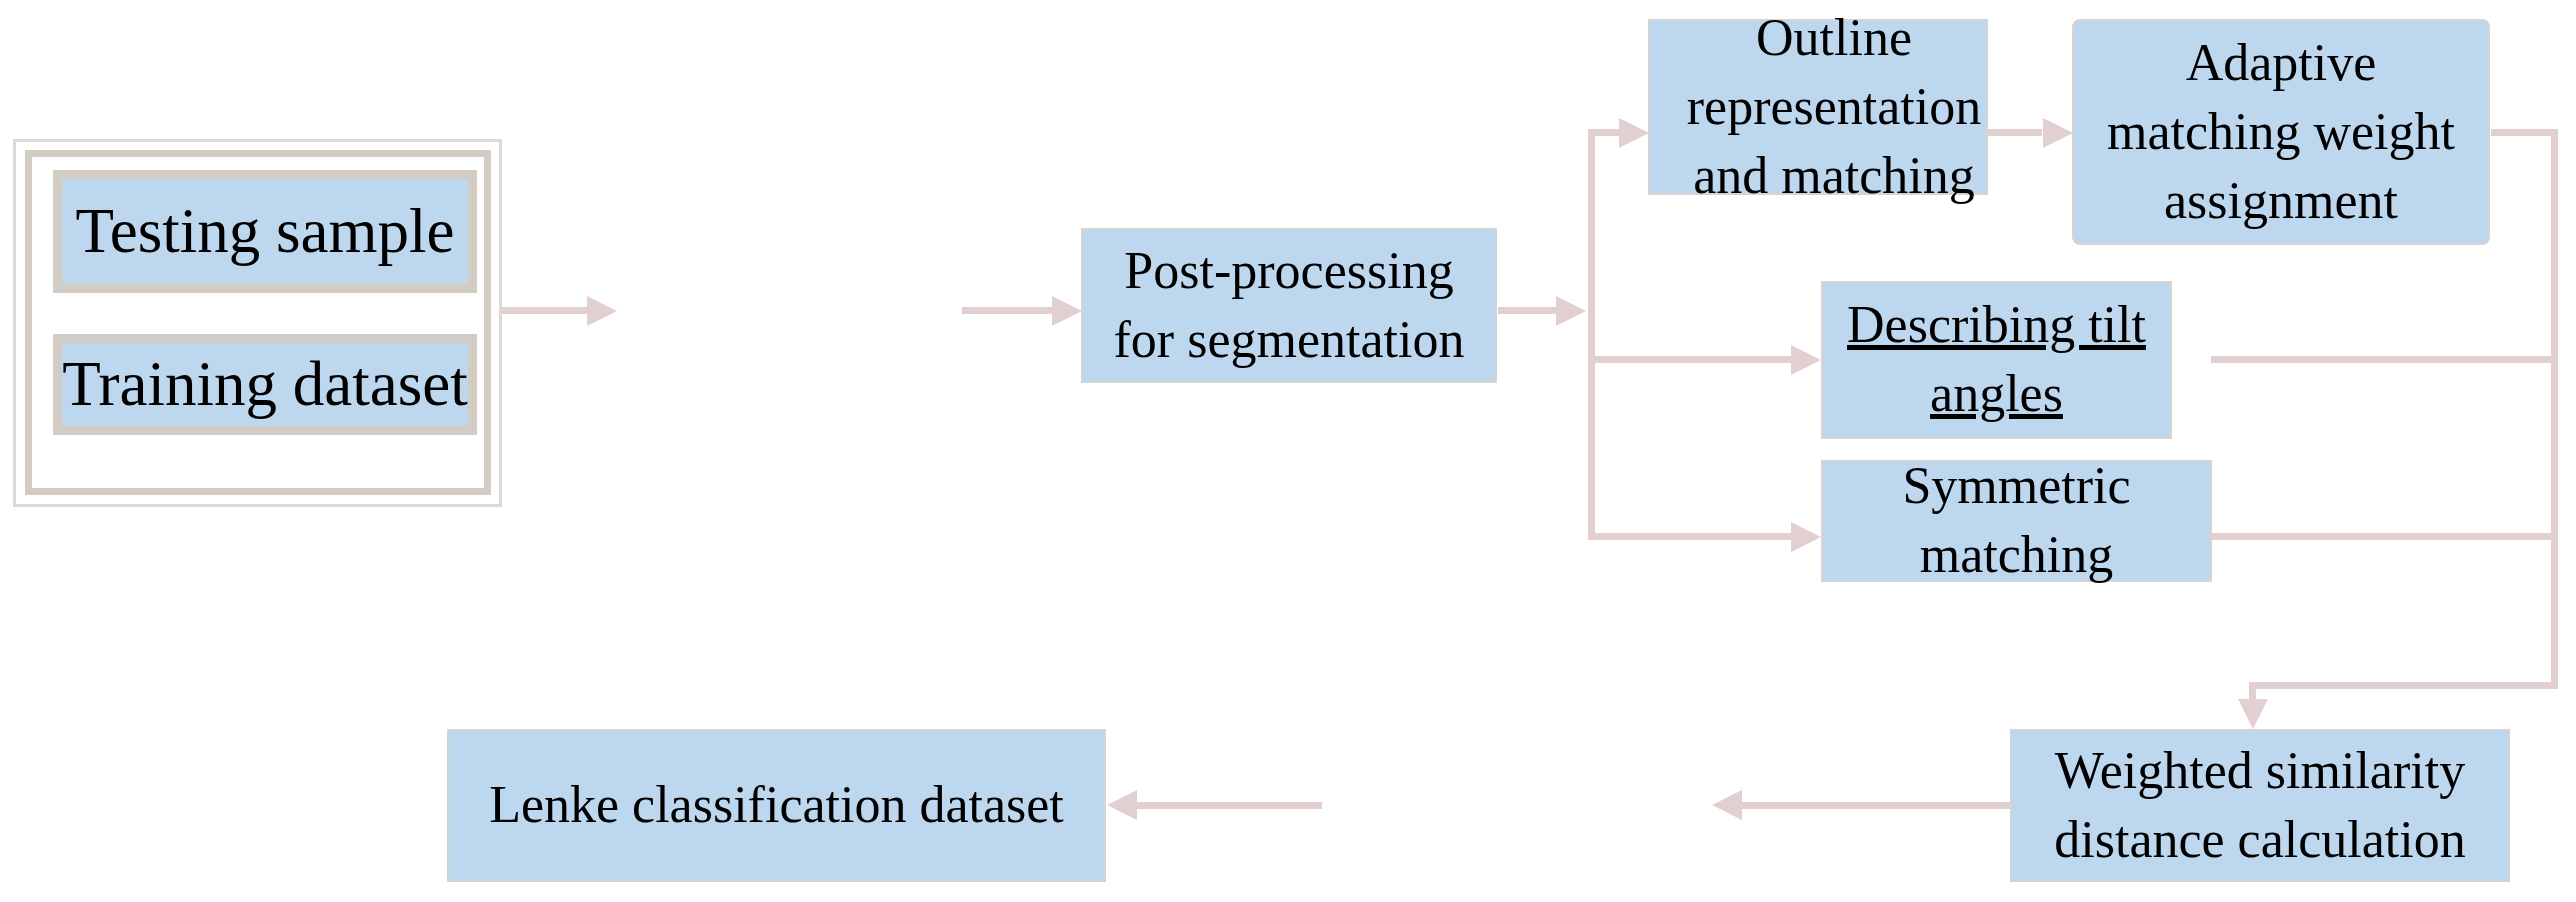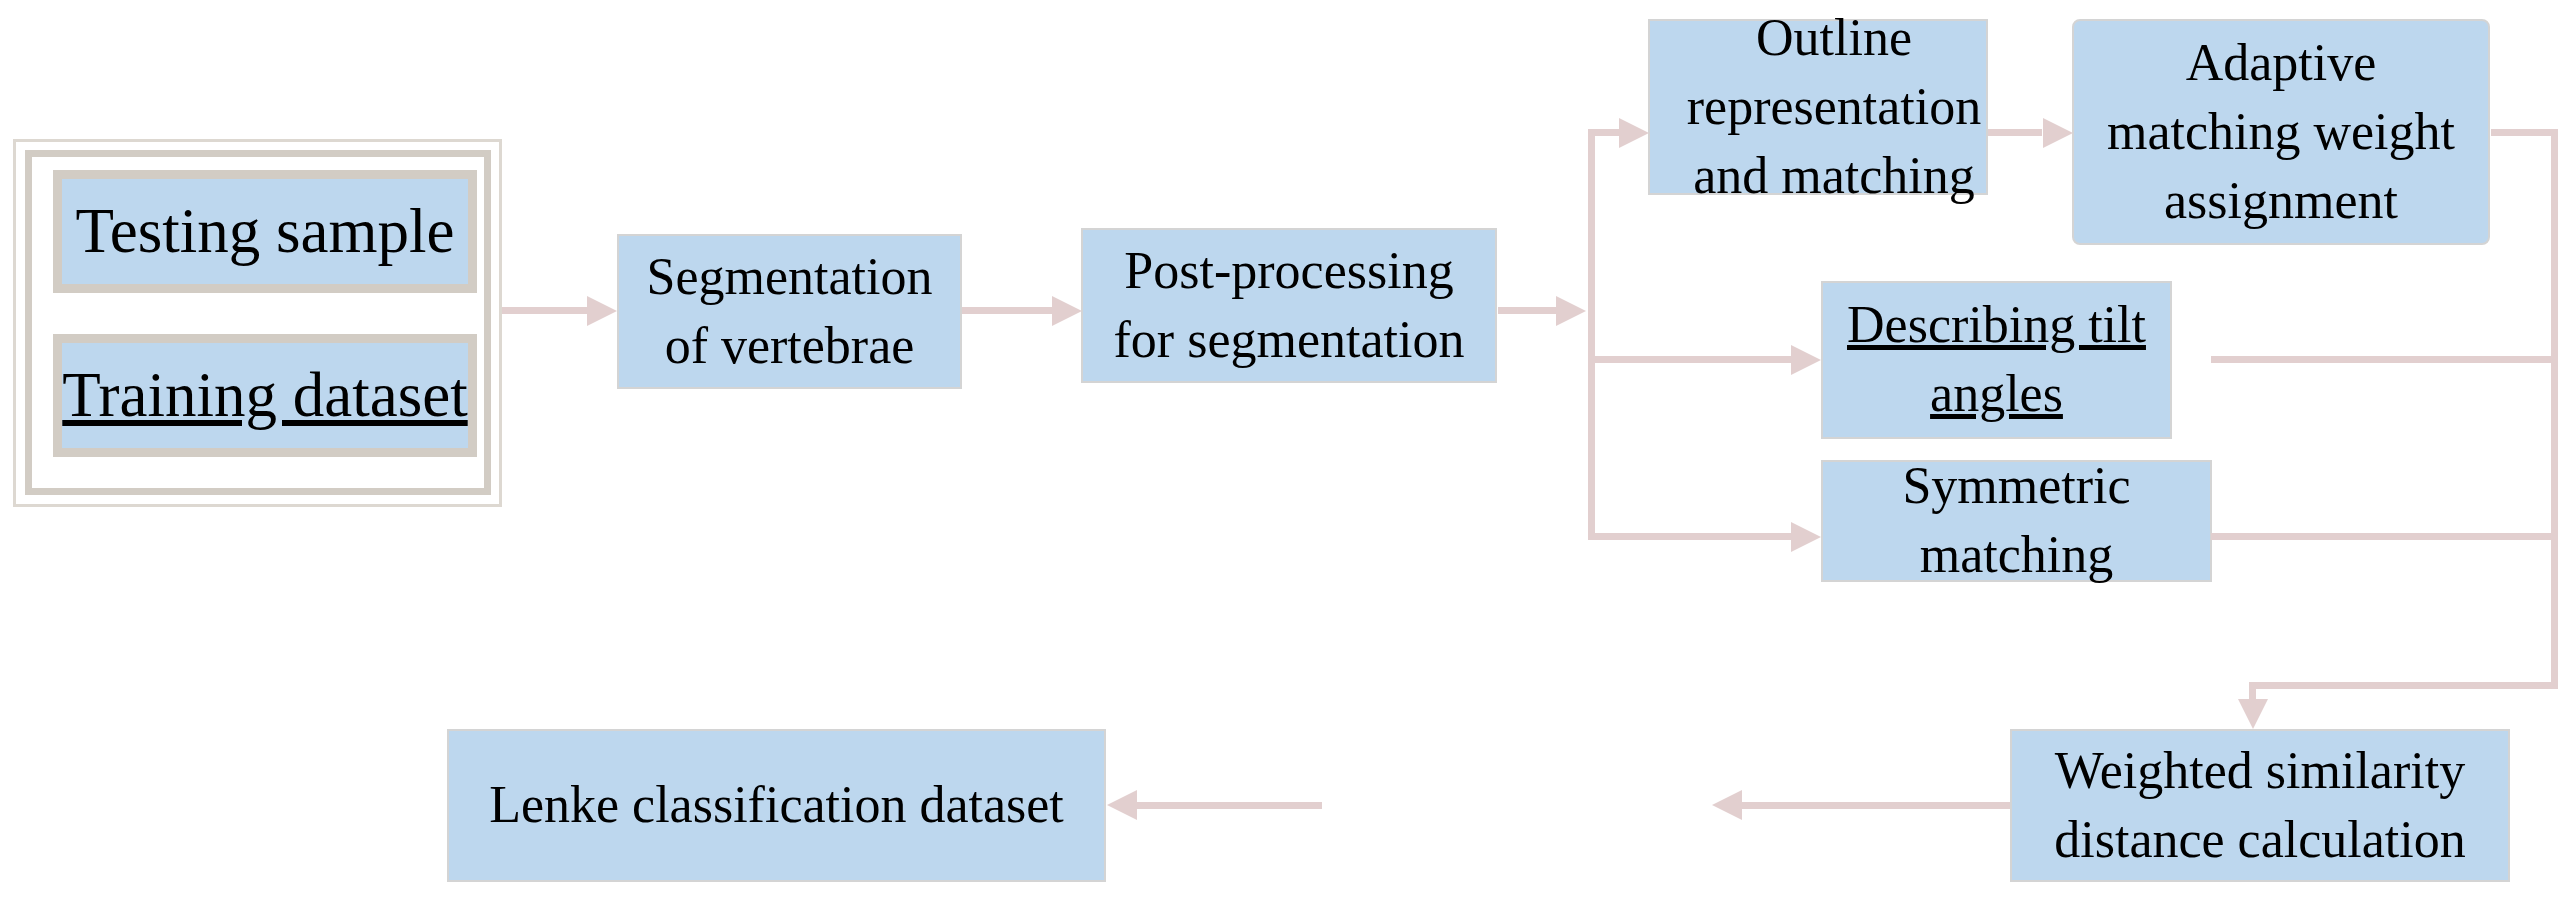--- a/index.html
+++ b/index.html
@@ -46,24 +46,22 @@
 </style>
 </head>
 <body>
 
 <div id="canvas">
 
   <div class="frame outer" style="left:13px;top:139px;width:489px;height:368px;"></div>
   <div class="frame inner" style="left:24.5px;top:150px;width:466px;height:345px;"></div>
 
   <div class="inputbox" style="left:53px;top:170px;width:424px;height:123px;">Testing sample</div>
-  <div class="inputbox" style="left:53px;top:334px;width:424px;height:123px;text-decoration:underline;">Training dataset</div>
+  <div class="inputbox" style="left:53px;top:334px;width:424px;height:101px;">Training dataset</div>
 
-  <div class="box" style="left:617px;top:234px;width:345px;height:155px;">Segmentation
-of vertebrae</div>
   <div class="box" style="left:1081px;top:228px;width:416px;height:155px;">Post-processing
 for segmentation</div>
 
   <div class="box" style="left:1648px;top:19.4px;width:340px;height:176px;padding-left:32px;">Outline
 representation
 and matching</div>
   <div class="box" style="left:2072px;top:19.4px;width:418px;height:226px;border-radius:8px;">Adaptive
 matching weight
 assignment</div>
   <div class="box" style="left:1821px;top:281px;width:351px;height:158px;text-decoration:underline;">Describing tilt

